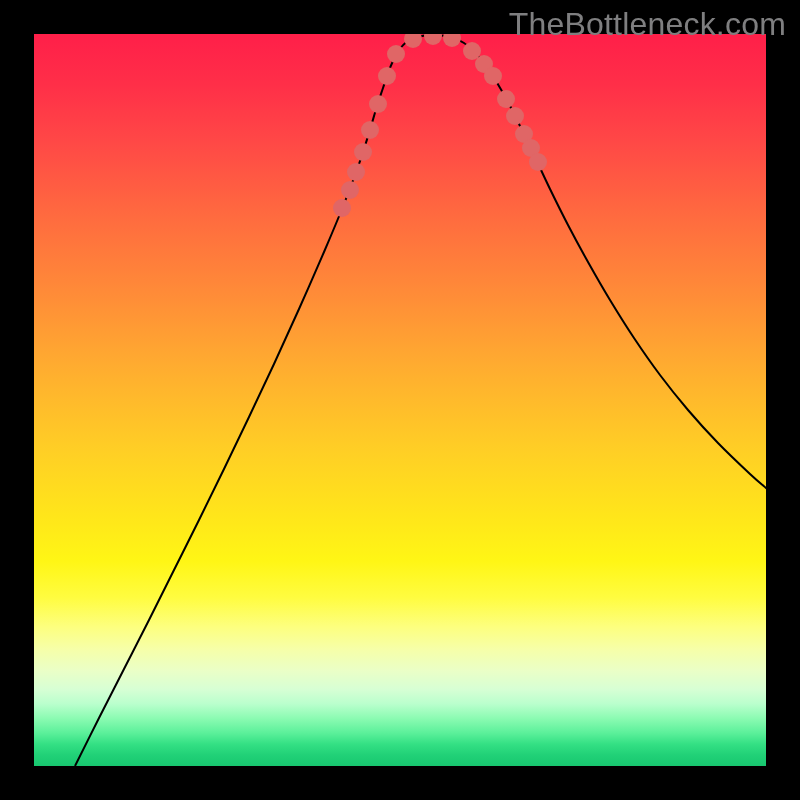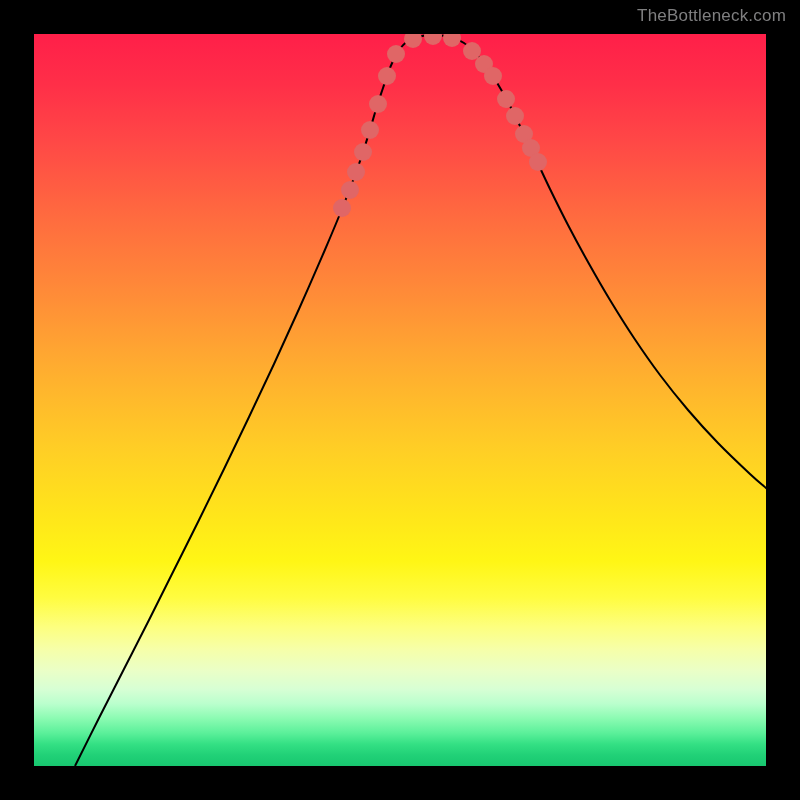--- a/index.html
+++ b/index.html
@@ -64,21 +64,21 @@
     position: absolute;
     border-radius: 50%;
     background: #e06666;
     transform: translate(-50%, -50%);
   }
   .watermark {
     position: absolute;
     top: 6px;
     right: 14px;
     font-family: Arial, Helvetica, sans-serif;
-    font-size: 17px;
+    font-size: 32px;
     color: #7f7f80;
     letter-spacing: 0.2px;
     user-select: none;
   }
 </style>
 </head>
 <body>
 
 <div class="frame">
 

